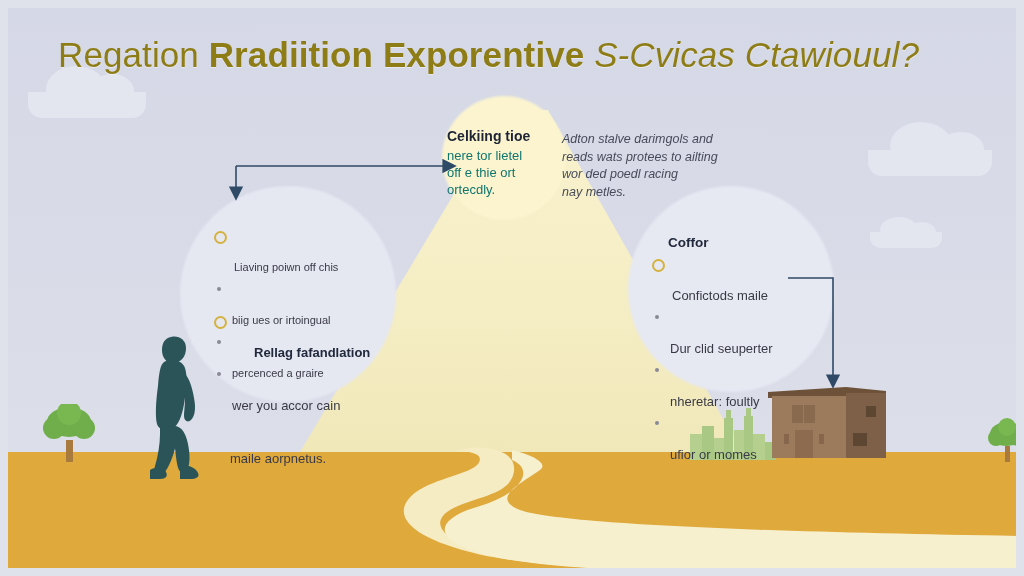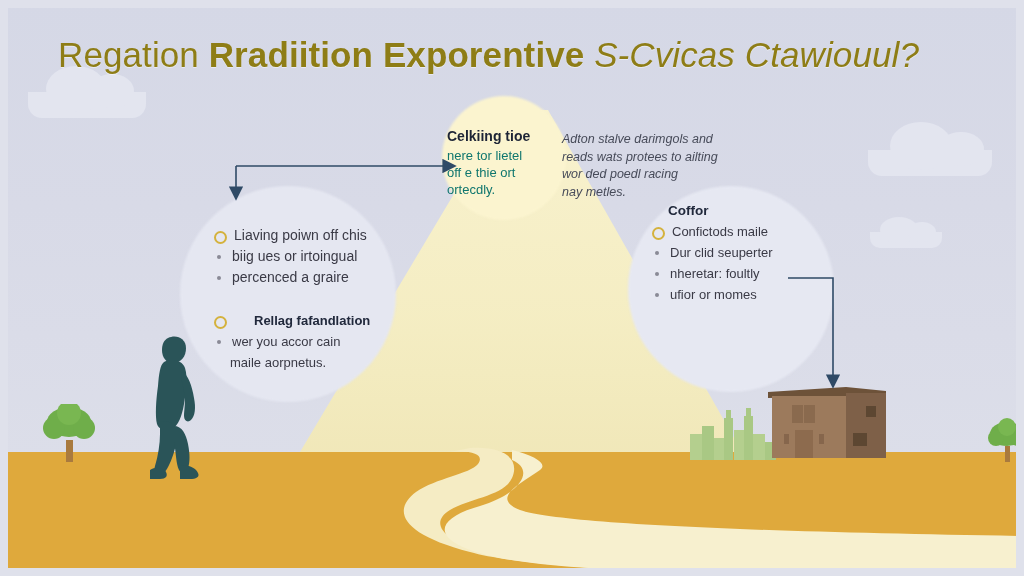--- a/index.html
+++ b/index.html
@@ -59,42 +59,42 @@
     text-shadow:0 1px 0 rgba(255,255,255,.45);
   }
   .title .w-reg{font-weight:400;}
   .title .w-bold{font-weight:700;}
   .title .w-ital{font-style:italic;}
 
   
   .tb{position:absolute;color:#3a3a46;}
   .tb .hd{font-weight:700;color:#21293c;}
   .row{display:flex;align-items:flex-start;gap:7px;margin-bottom:2px;}
-  .row .txt{white-space:nowrap;}
+  .row .txt{white-space:nowrap;margin-top:32px;}
 
   .bullet-ring{
     flex:0 0 auto;width:9px;height:9px;border-radius:50%;
     border:2px solid #d4b23d;background:transparent;margin-top:5px;
   }
   .bullet-dot{
     flex:0 0 auto;width:4px;height:4px;border-radius:50%;
     background:#8a8a96;margin:8px 4px 0 3px;
   }
   .bullet-none{flex:0 0 auto;width:9px;height:9px;margin-top:5px;}
 
   
   .center-box{position:absolute;left:447px;top:128px;width:116px;}
   .center-box .hd{font-size:14px;font-weight:700;color:#1d2436;margin-bottom:3px;}
   .center-box .ln{font-size:13px;color:#0f766e;line-height:17px;}
 
   
   .right-para{position:absolute;left:562px;top:131px;width:190px;font-size:12.5px;line-height:17.5px;color:#474b59;font-style:italic;}
 
   
-  .left-b1{left:214px;top:226px;font-size:14px;line-height:19px;}
+  .left-b1{left:214px;top:226px;font-size:11px;line-height:19px;}
   .left-b2{left:214px;top:311px;font-size:13px;line-height:19px;}
   .left-b2 .hd{font-size:13px;padding-left:20px;}
 
   
   .right-b1{left:652px;top:201px;font-size:13px;line-height:19px;}
   .right-b1 .hd{font-size:13.5px;}
 
   
   .conn{position:absolute;left:0;top:0;width:1024px;height:576px;pointer-events:none;}
 

